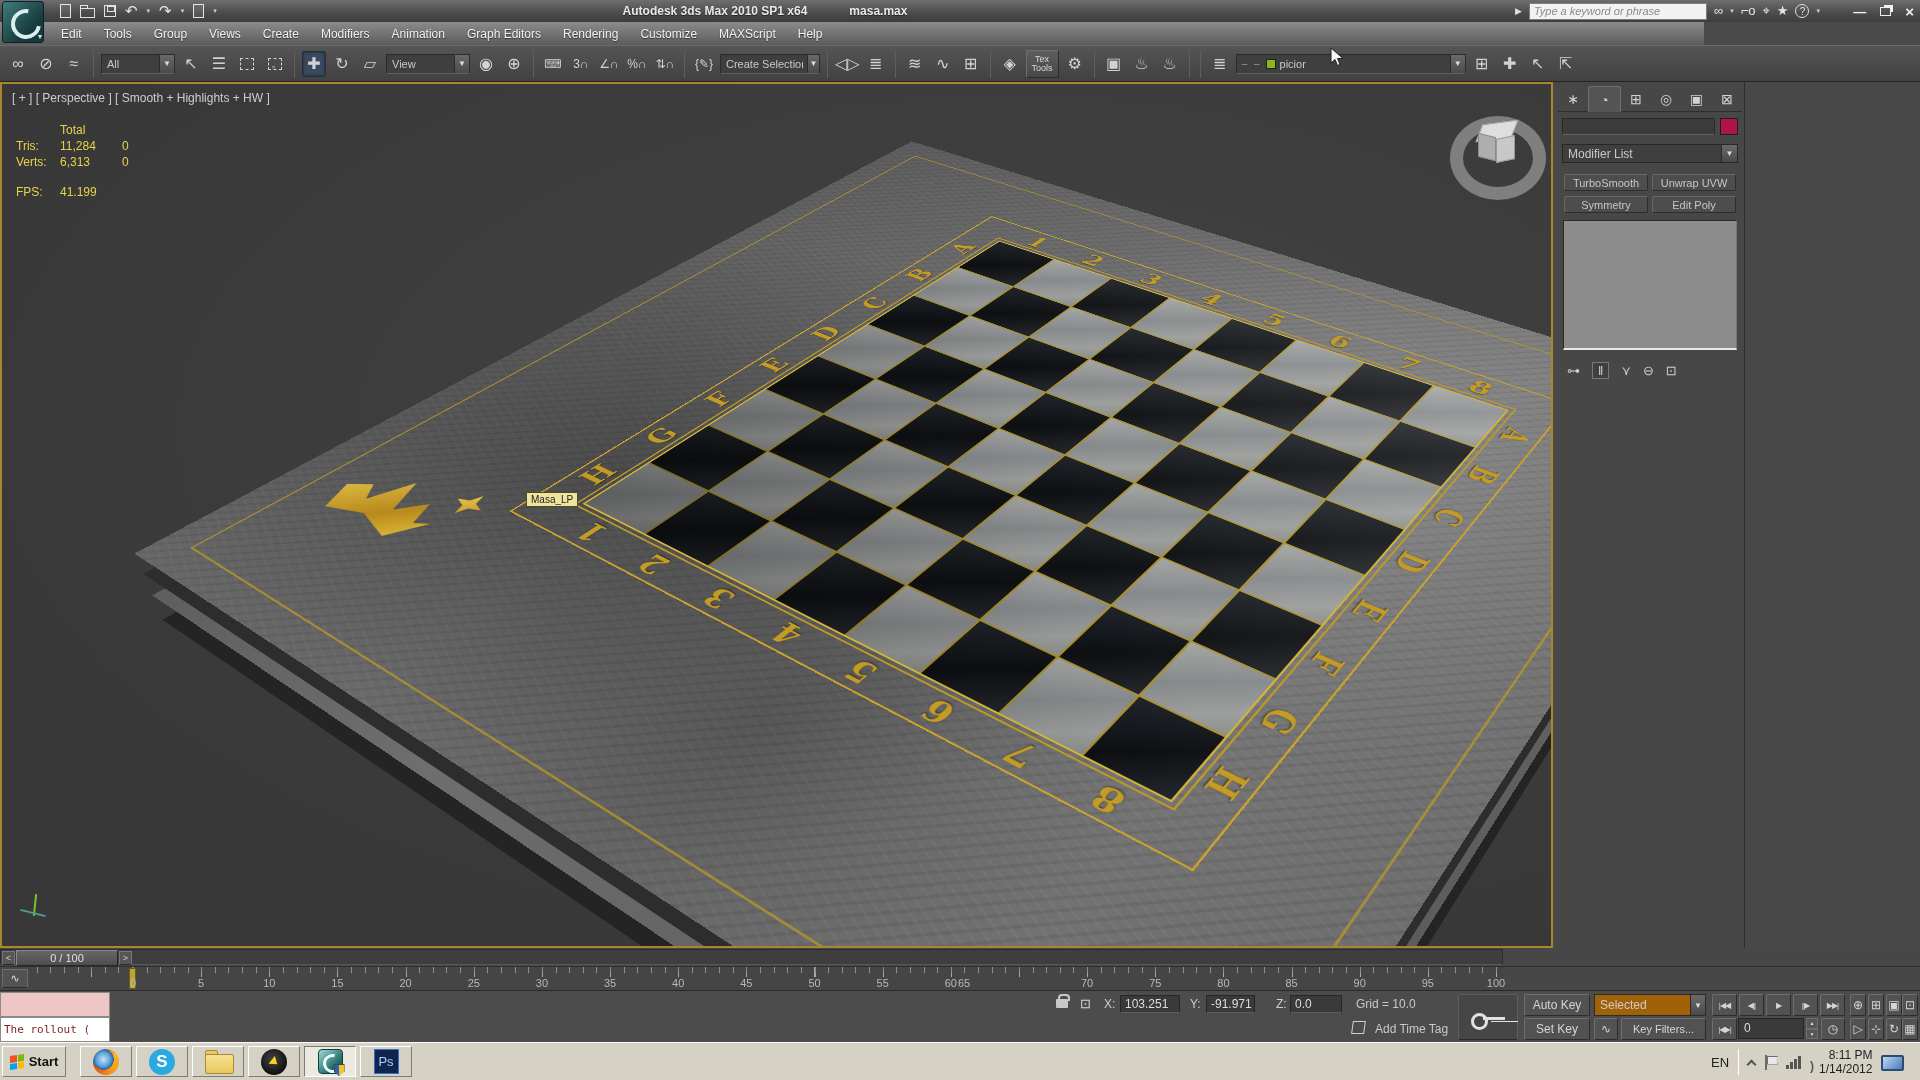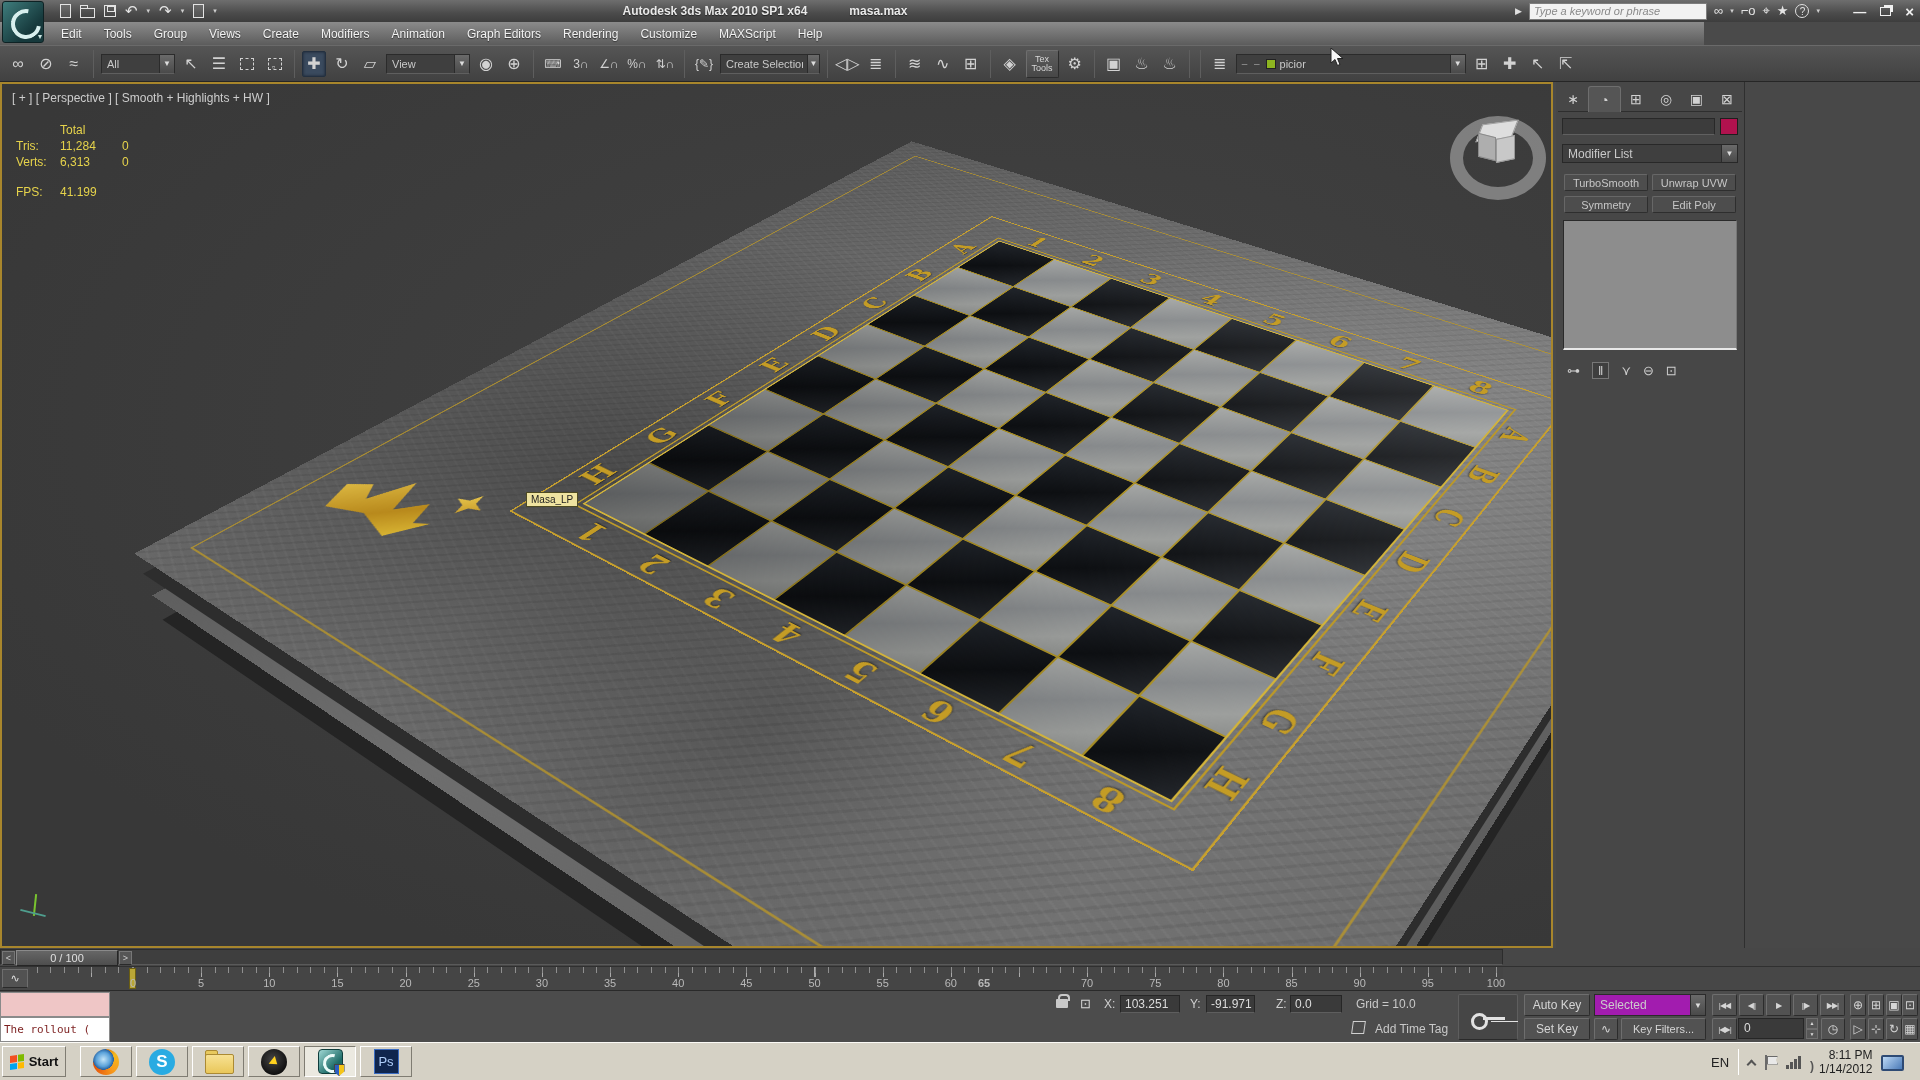--- a/index.html
+++ b/index.html
@@ -219,21 +219,21 @@
   .keybtn { position:absolute; left:1458px; top:3px; width:60px; height:46px; background:#464646;
     border:1px solid #5e5e5e; border-bottom-color:#2a2a2a; border-radius:2px; }
   .key-glyph { position:absolute; left:12px; top:18px; width:36px; height:12px; }
   .key-glyph::before { content:""; position:absolute; left:0; top:0; width:11px; height:11px;
     border:3px solid #e2e2e2; border-radius:50%; }
   .key-glyph::after { content:""; position:absolute; left:12px; top:4px; width:22px; height:3px;
     background:#e2e2e2; box-shadow:14px 3px 0 -1px #e2e2e2, 7px 3px 0 -1px #e2e2e2; }
   .sb-btn { position:absolute; background:#525252; border:1px solid #6e6e6e; border-bottom-color:#2c2c2c;
     border-right-color:#2c2c2c; color:#d5d5d5; display:flex; align-items:center; justify-content:center;
     border-radius:2px; font-size:12px; }
-  .sb-select { position:absolute; background:#a21caf; border:1px solid #2b2b2b; color:#ccc;
+  .sb-select { position:absolute; background:#a16207; border:1px solid #2b2b2b; color:#ccc;
     display:flex; align-items:center; padding-left:5px; font-size:12px; }
   .sb-select .sel-caret { width:15px; height:100%; margin-left:auto; background:linear-gradient(#6a6a6a,#4a4a4a);
     border-left:1px solid #2b2b2b; display:flex; align-items:center; justify-content:center; font-size:8px; color:#ddd; }
   .pb-btn { font-size:8px; letter-spacing:-1px; }
   .frame-field { position:absolute; left:1738px; top:27px; width:66px; height:21px; background:#3a3a3a;
     border:1px solid #262626; color:#ddd; line-height:19px; padding-left:5px; }
   .spinner { position:absolute; left:1806px; top:27px; width:12px; height:21px; display:flex;
     flex-direction:column; }
   .spinner span { flex:1; background:#565656; border:1px solid #6e6e6e; font-size:5px; color:#ddd;
     display:flex; align-items:center; justify-content:center; }
@@ -636,21 +636,21 @@
         <span class="tick-label" style="left: 307.45px;">15</span>
         <span class="tick-label" style="left: 375.6px;">20</span>
         <span class="tick-label" style="left: 443.75px;">25</span>
         <span class="tick-label" style="left: 511.9px;">30</span>
         <span class="tick-label" style="left: 580.05px;">35</span>
         <span class="tick-label" style="left: 648.2px;">40</span>
         <span class="tick-label" style="left: 716.35px;">45</span>
         <span class="tick-label" style="left: 784.5px;">50</span>
         <span class="tick-label" style="left: 852.65px;">55</span>
         <span class="tick-label" style="left: 920.8px;">60</span>
-        <span class="tick-label" style="left: 954px; font-weight: bold;">65</span>
+        <span class="tick-label" style="left: 934px;">65</span>
         <span class="tick-label" style="left: 1057.1px;">70</span>
         <span class="tick-label" style="left: 1125.25px;">75</span>
         <span class="tick-label" style="left: 1193.4px;">80</span>
         <span class="tick-label" style="left: 1261.55px;">85</span>
         <span class="tick-label" style="left: 1329.7px;">90</span>
         <span class="tick-label" style="left: 1397.85px;">95</span>
         <span class="tick-label" style="left: 1466px;">100</span>
       </div>
   </div>
 

